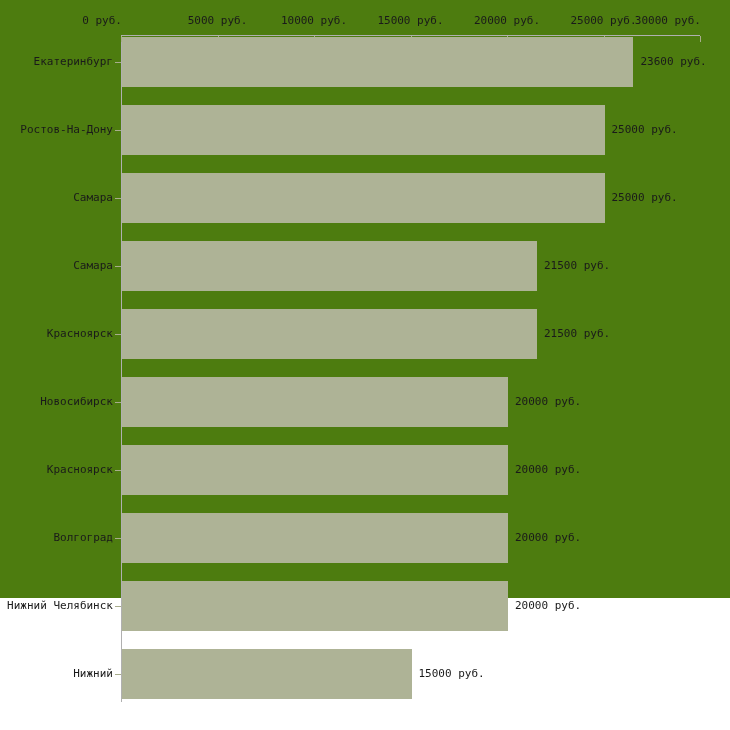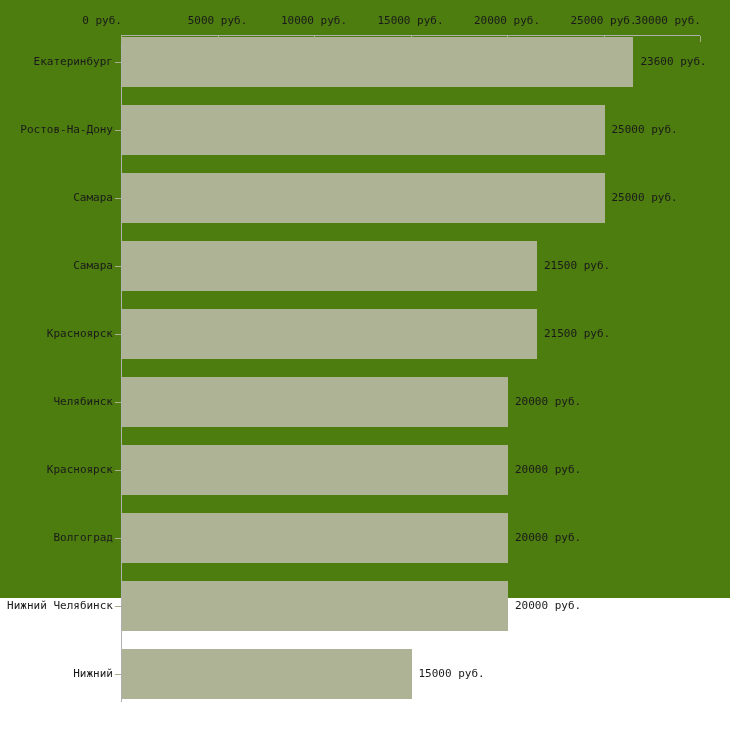--- a/index.html
+++ b/index.html
@@ -115,21 +115,21 @@
       <div class="cat-label" style="right: 617px; top: 55px;">Екатеринбург</div>
       <div class="cat-tick" style="top: 62px;"></div>
       <div class="cat-label" style="right: 617px; top: 123px;">Ростов-На-Дону</div>
       <div class="cat-tick" style="top: 130px;"></div>
       <div class="cat-label" style="right: 617px; top: 191px;">Самара</div>
       <div class="cat-tick" style="top: 198px;"></div>
       <div class="cat-label" style="right: 617px; top: 259px;">Самара</div>
       <div class="cat-tick" style="top: 266px;"></div>
       <div class="cat-label" style="right: 617px; top: 327px;">Красноярск</div>
       <div class="cat-tick" style="top: 334px;"></div>
-      <div class="cat-label" style="right: 617px; top: 395px;">Челябинск</div>
+      <div class="cat-label" style="right: 617px; top: 395px;">Новосибирск</div>
       <div class="cat-tick" style="top: 402px;"></div>
       <div class="cat-label" style="right: 617px; top: 463px;">Красноярск</div>
       <div class="cat-tick" style="top: 470px;"></div>
       <div class="cat-label" style="right: 617px; top: 531px;">Волгоград</div>
       <div class="cat-tick" style="top: 538px;"></div>
       <div class="cat-label" style="right: 617px; top: 599px;">Нижний Челябинск</div>
       <div class="cat-tick" style="top: 606px;"></div>
       <div class="cat-label" style="right: 617px; top: 667px;">Нижний</div>
       <div class="cat-tick" style="top: 674px;"></div>
     </div>

